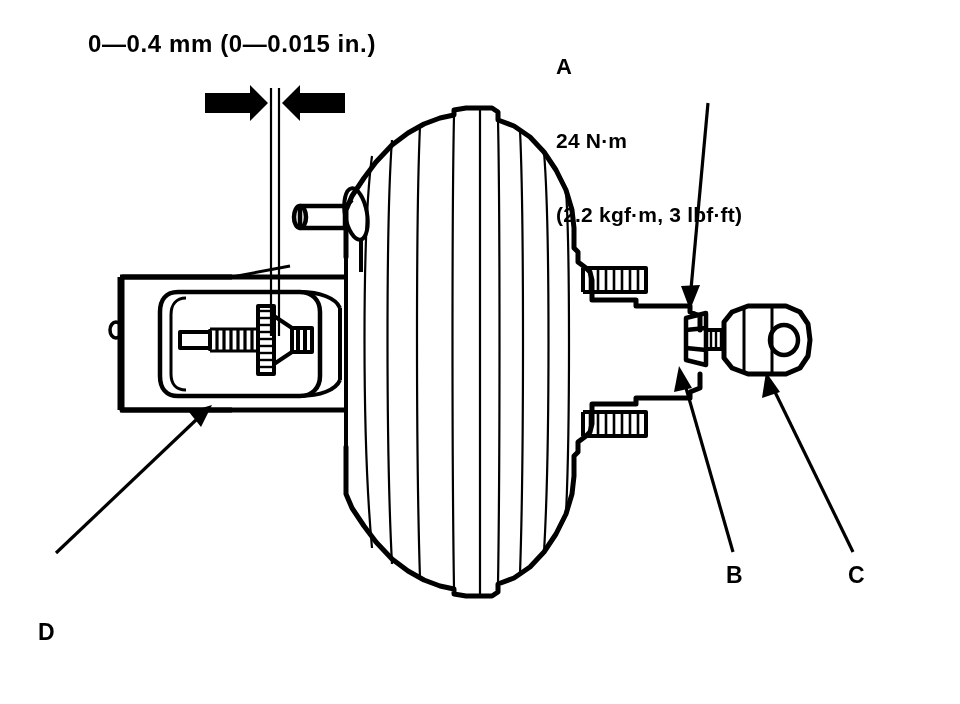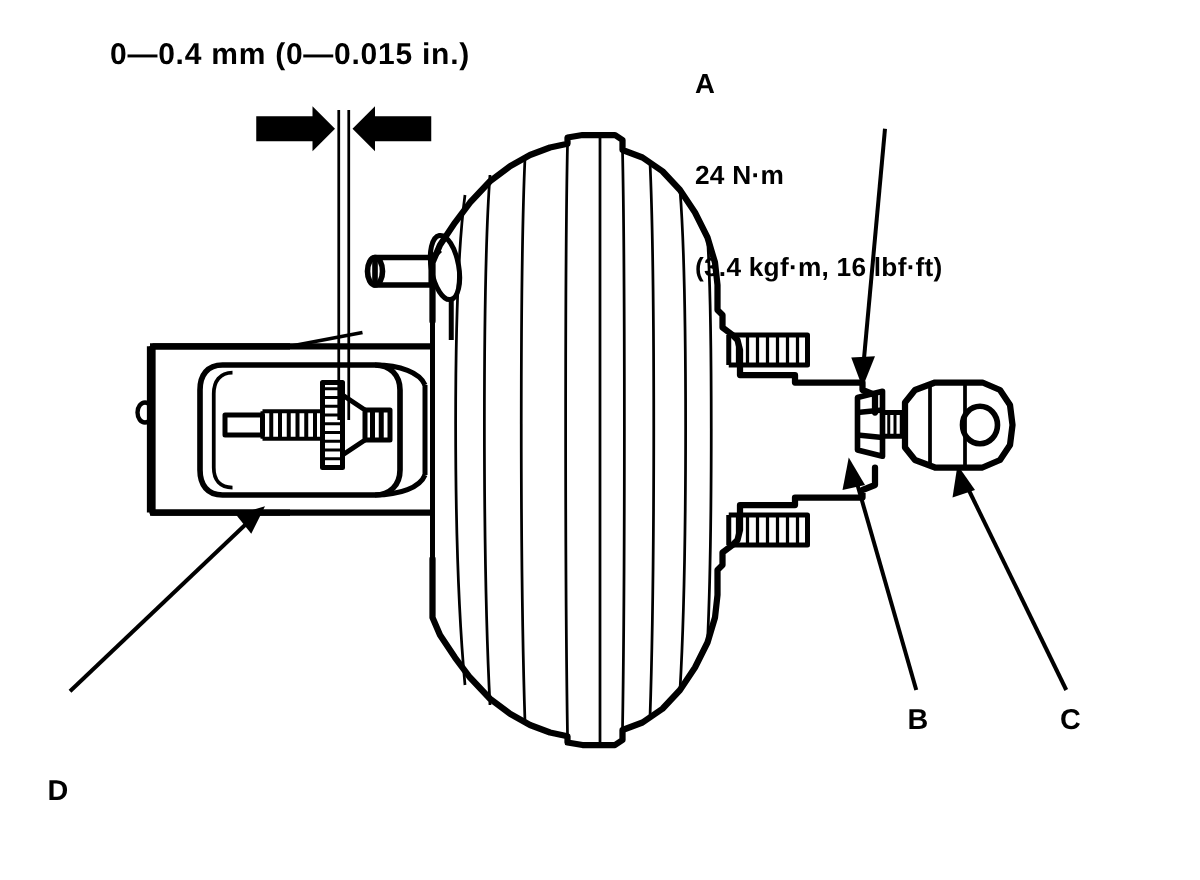--- a/index.html
+++ b/index.html
@@ -283,21 +283,21 @@
       <path d="M212,405 L189,412 L201,427 Z"></path>
     </g>
 
   </svg>
 
   <div class="lbl" id="clearance-label">0—0.4 mm (0—0.015 in.)</div>
 
   <div class="lbl" id="torque-block">
     <span class="ln ln-a">A</span>
     <span class="ln">24 N·m</span>
-    <span class="ln">(3.4 kgf·m, 16 lbf·ft)</span>
+    <span class="ln">(2.2 kgf·m, 3 lbf·ft)</span>
   </div>
 
   <div class="lbl" id="label-b">B</div>
 
   <div class="lbl" id="label-c">C</div>
 
   <div class="lbl" id="tool-block">
     <span class="ln ln-d">D</span>
     <span class="ln ln-pn">07JAG-SD40100</span>
   </div>

